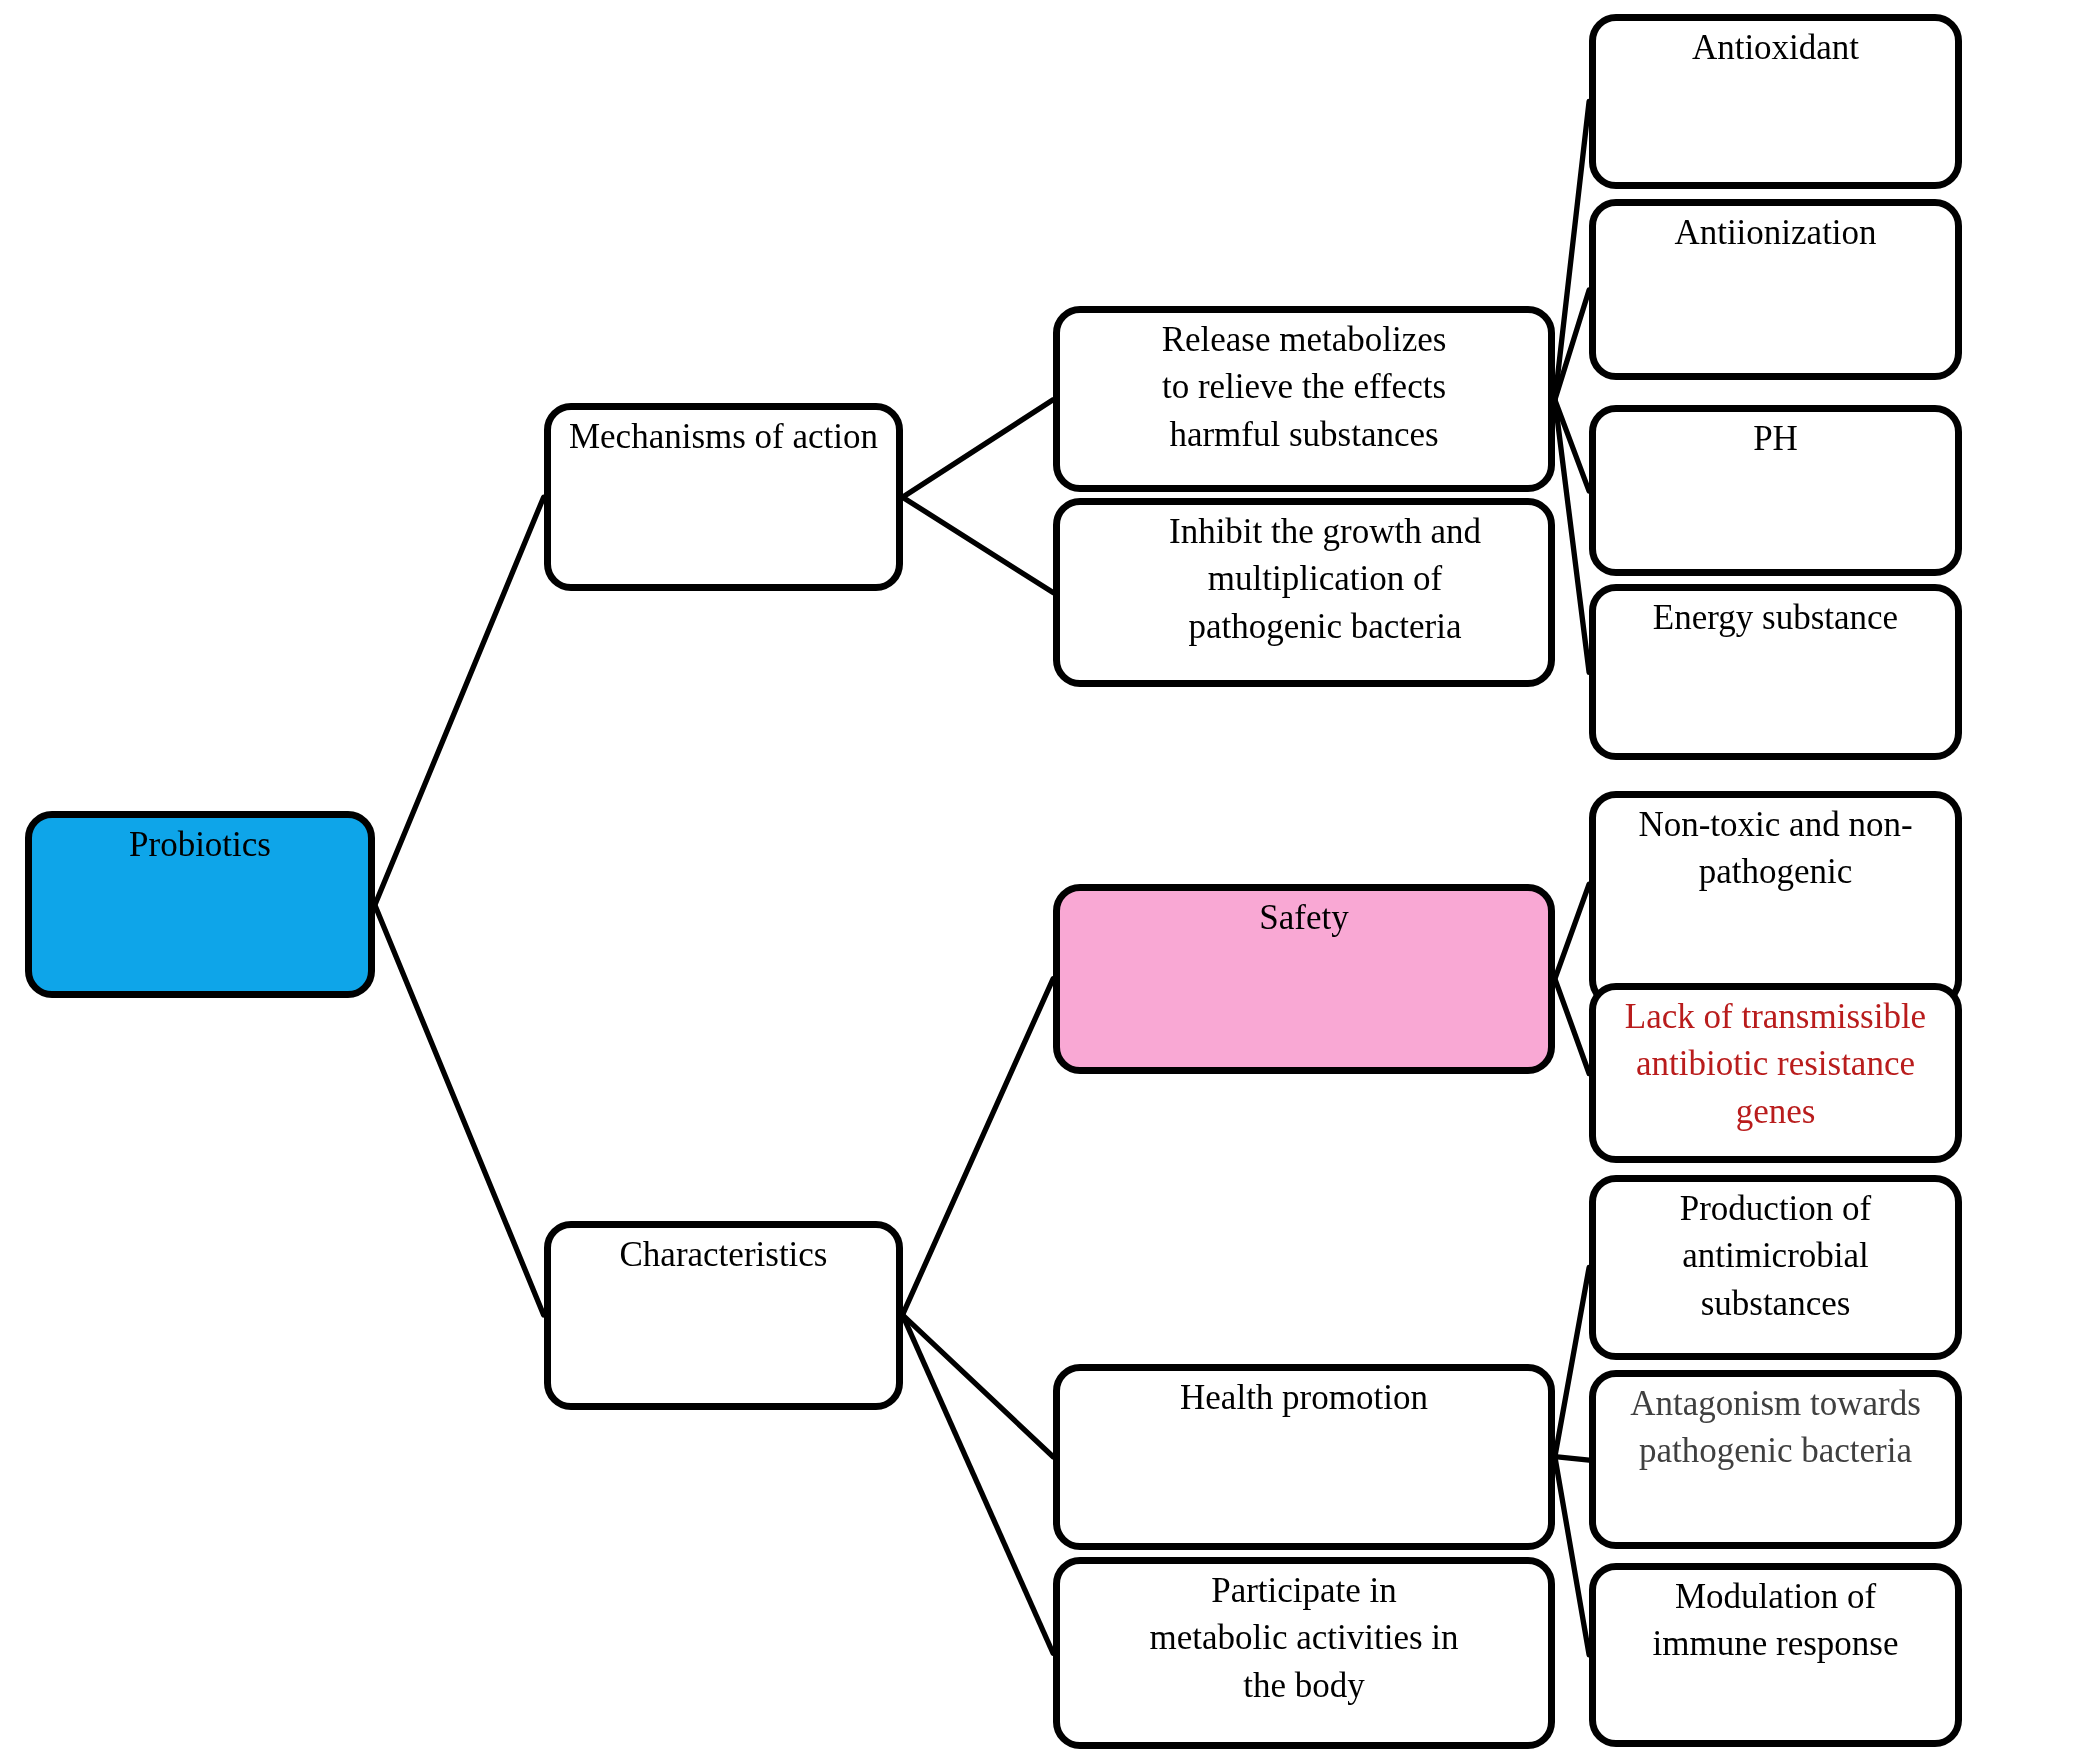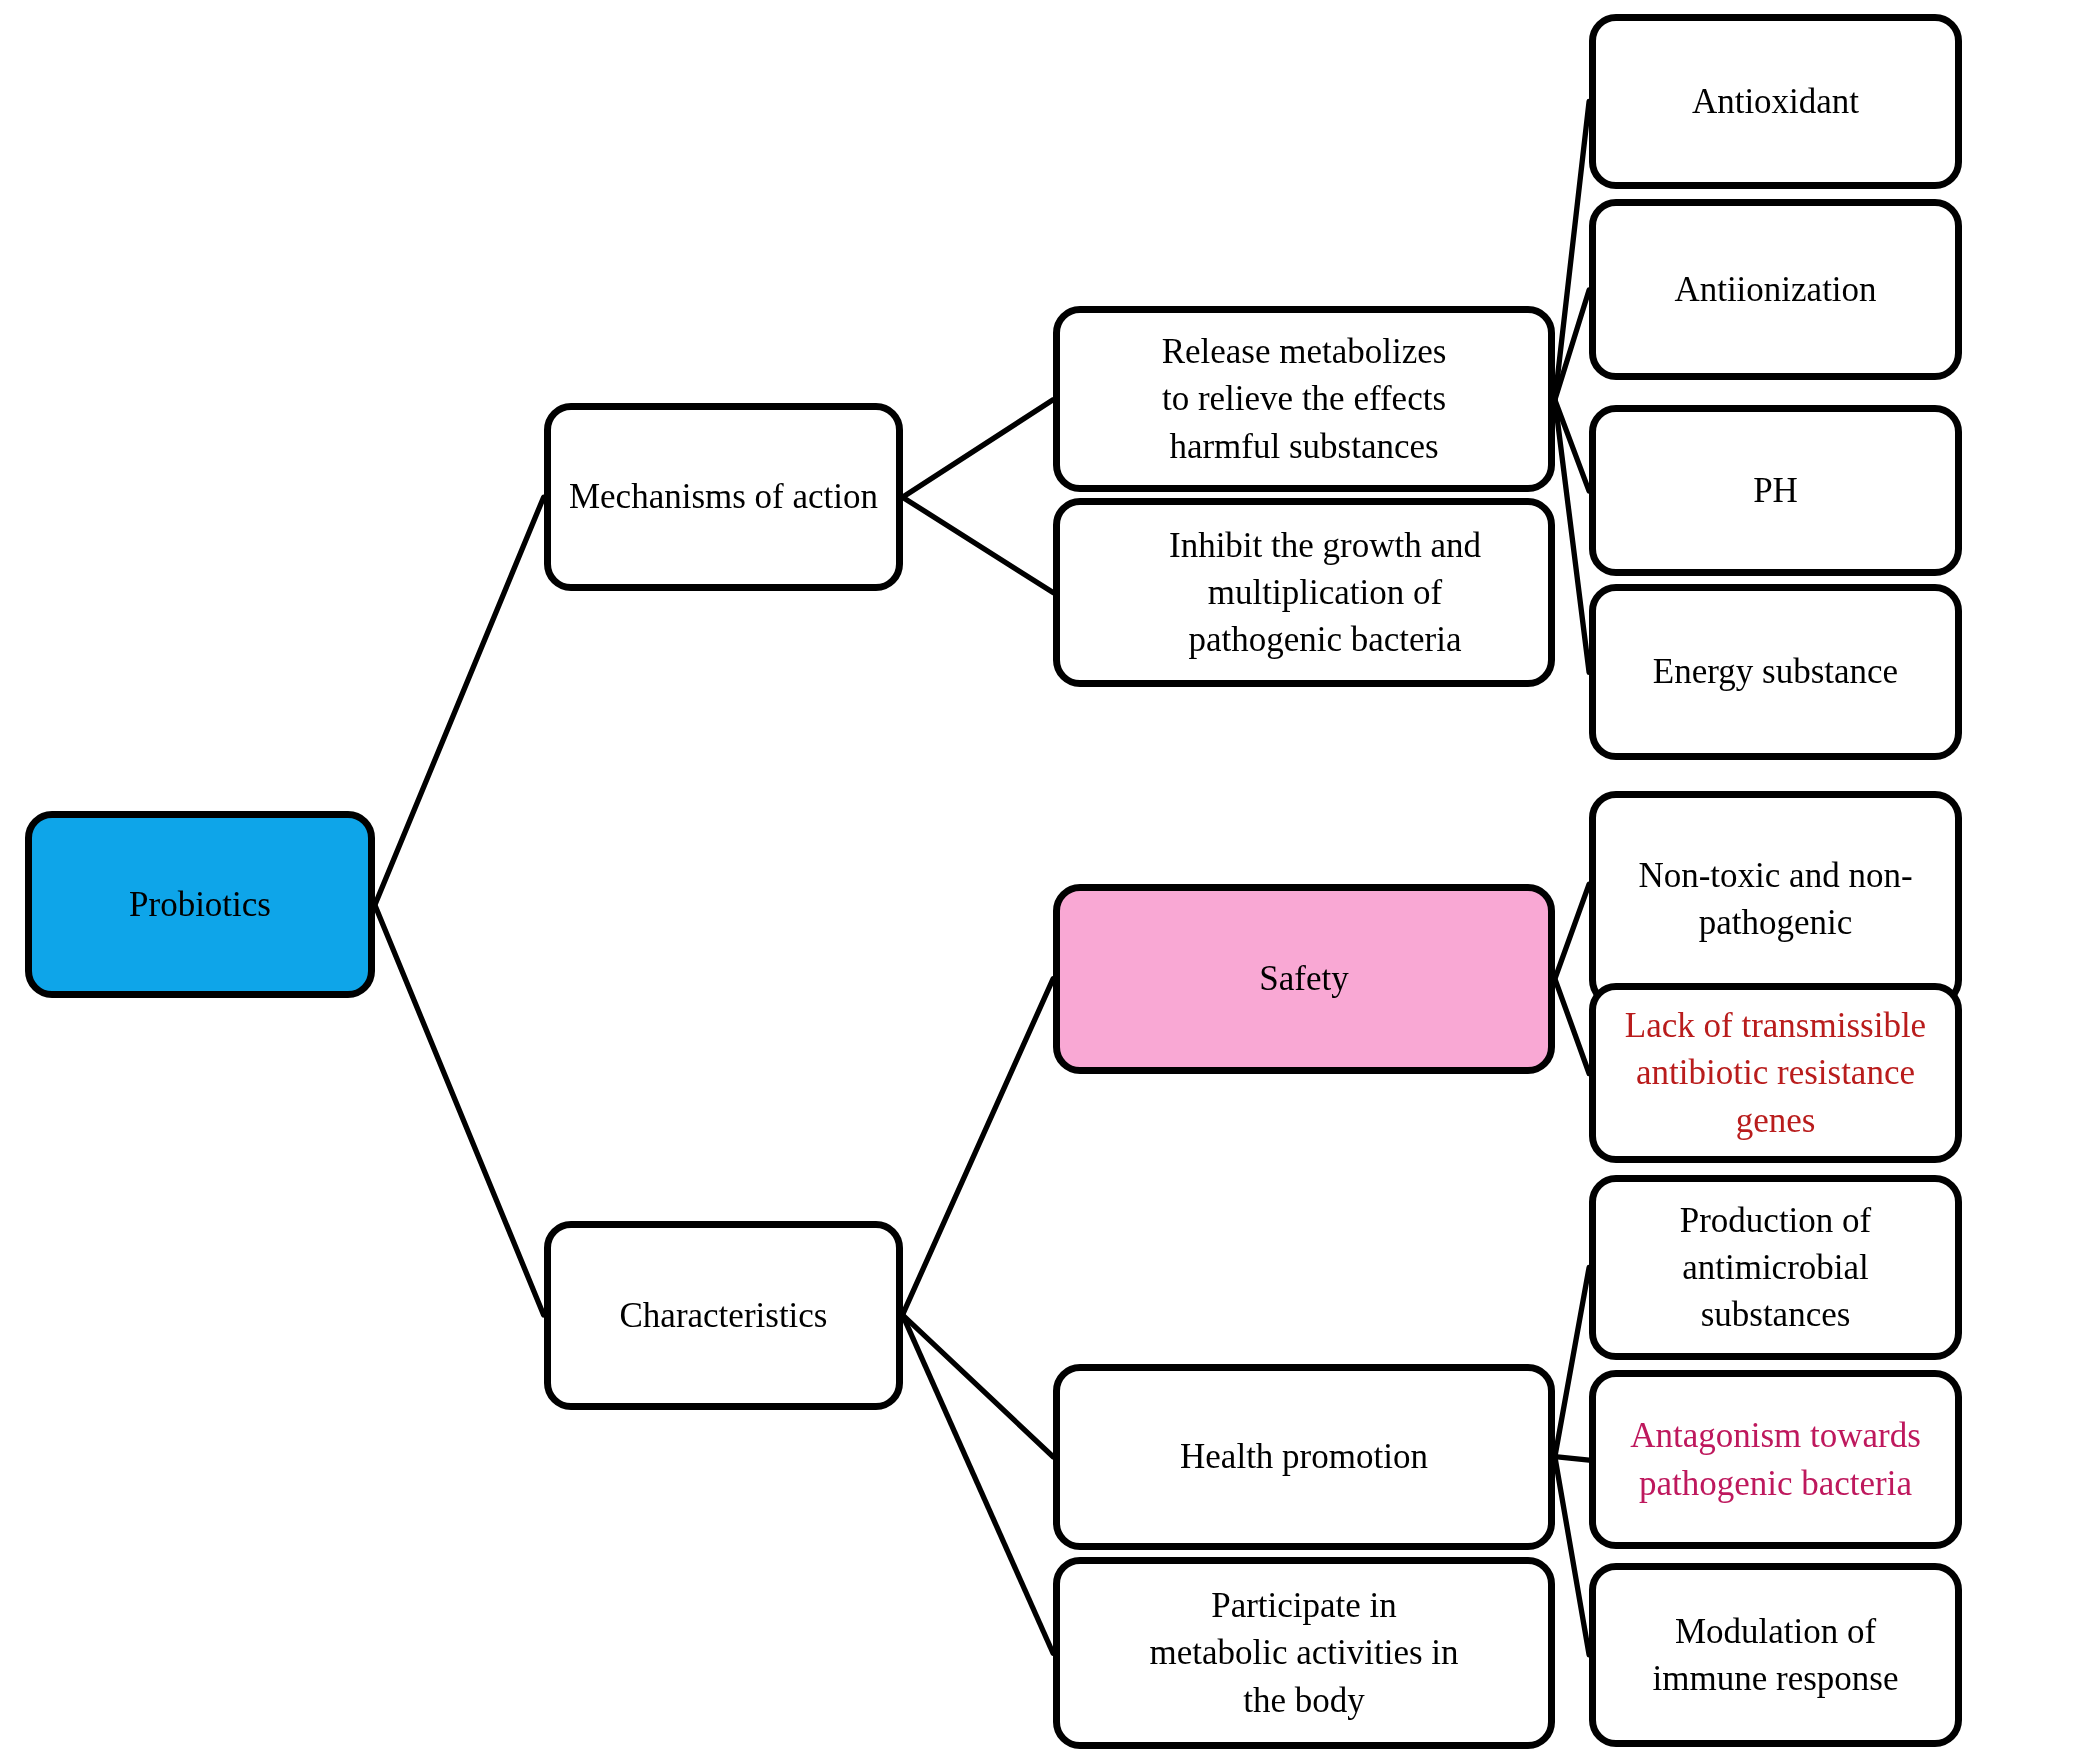--- a/index.html
+++ b/index.html
@@ -26,21 +26,20 @@
     stroke-width: 7;
     stroke-linecap: round;
   }
   .node {
     position: absolute;
     box-sizing: border-box;
     background: #ffffff;
     border: 7.6px solid #000000;
     border-radius: 27px;
     display: flex;
-    align-items: center;
     justify-content: center;
     text-align: center;
     padding: 3px 6px;
   }
   .node span {
     font-size: 35px;
     line-height: 1.35;
     color: #000000;
     white-space: pre-line;
   }
@@ -117,21 +116,21 @@
       <span style="color: #b91c1c;">Lack of transmissible
 antibiotic resistance
 genes</span>
     </div>
     <div class="node" style="left: 1589px; top: 1175px; width: 373px; height: 185px; background: rgb(255, 255, 255); border-color: rgb(0, 0, 0);">
       <span style="color: rgb(0, 0, 0);">Production of
 antimicrobial
 substances</span>
     </div>
     <div class="node" style="left: 1589px; top: 1370px; width: 373px; height: 179px; background: rgb(255, 255, 255); border-color: rgb(0, 0, 0);">
-      <span style="color: #be185d;">Antagonism towards
+      <span style="color: #404040;">Antagonism towards
 pathogenic bacteria</span>
     </div>
     <div class="node" style="left: 1589px; top: 1563px; width: 373px; height: 184px; background: rgb(255, 255, 255); border-color: rgb(0, 0, 0);">
       <span style="color: rgb(0, 0, 0);">Modulation of
 immune response</span>
     </div>
   </div>
 
 
 </body></html>

